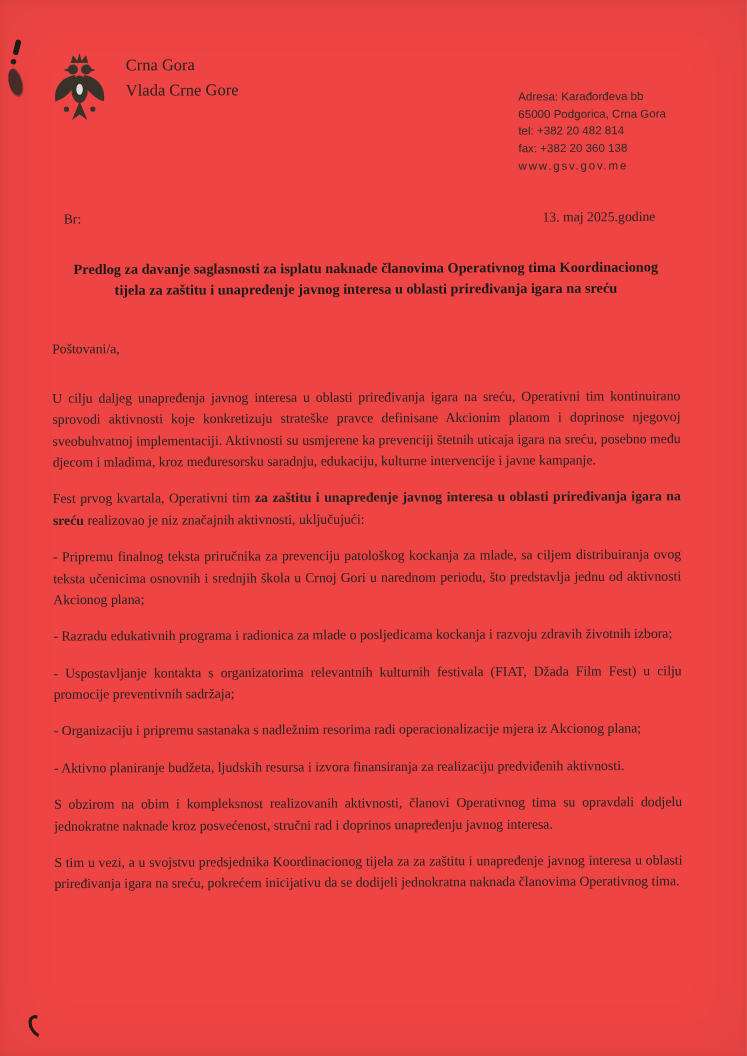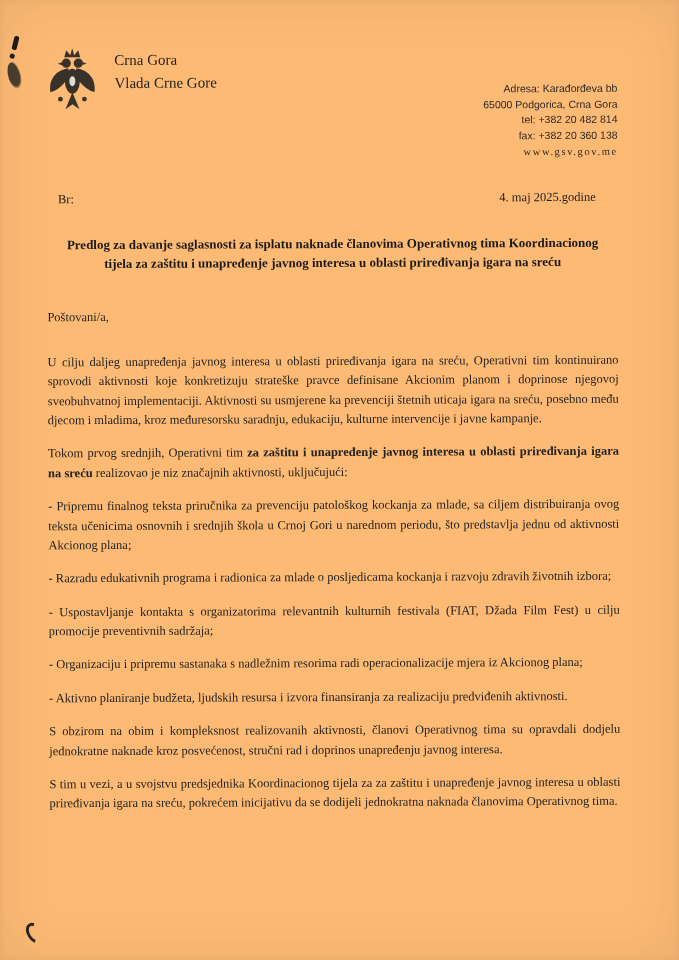--- a/index.html
+++ b/index.html
@@ -4,21 +4,21 @@
 <style>
   * { margin:0; padding:0; box-sizing:border-box; }
   html,body { width:679px; height:960px; }
   body {
     font-family:"Liberation Serif","DejaVu Serif",serif;
     background:#e9e8e5;
   }
   .page {
     position:relative;
     width:679px; height:960px;
-    background:#fdba74;
+    background:#ef4444;
     box-shadow:inset 0 0 55px rgba(60,55,45,0.10), inset 0 0 6px rgba(0,0,0,0.06);
     overflow:hidden;
     color:#232220;
   }
   
   .artifact { position:absolute; pointer-events:none; }
   .a1 { left:13px; top:36px; width:5px; height:14px; background:#1d1a17; border-radius:2px; transform:rotate(14deg); }
   .a1::after { content:""; position:absolute; left:0; top:18px; width:5px; height:5px; background:#221f1b; border-radius:50%; }
   .a2 { left:8px; top:62px; width:13px; height:27px; background:radial-gradient(ellipse at 45% 45%, #2b2723 55%, rgba(43,39,35,0) 72%); border-radius:60% 40% 55% 45%; transform:rotate(-18deg); opacity:.85; }
   .a3 { left:27px; top:922px; width:15px; height:22px; border:3px solid transparent; border-left:3px solid #171411; border-top:3px solid #171411; border-radius:50%; transform:rotate(-32deg); opacity:.9; }
@@ -28,26 +28,26 @@
     padding:46px 62px 40px 46px;
     transform:rotate(-0.25deg);
     transform-origin:50% 0;
   }
 
   
   .header { display:flex; align-items:flex-start; }
   .emblem { width:52px; height:74px; flex:0 0 auto; }
   .org { margin-left:16px; padding-top:2px; font-size:15px; line-height:23px; color:#26231f; }
   .contact {
-    margin-left:auto; margin-top:36px;
-    text-align:right;
+    margin-left:auto; margin-right:12px; margin-top:36px;
+    text-align:left;
     font-family:"Liberation Sans","DejaVu Sans",sans-serif;
     font-size:10.5px; line-height:15.5px; color:#2b2a28;
   }
-  .contact .web { letter-spacing:1.6px; margin-top:1px;font-family:Liberation Serif, serif; }
+  .contact .web { letter-spacing:1.6px; margin-top:1px; }
 
   
   .meta {
     display:flex; justify-content:space-between;
     margin-top:30px; padding-left:11px; padding-right:22px;
     font-size:12.5px;
   }
 
   .title {
     margin:28px auto 0; width:540px;
@@ -100,31 +100,31 @@
         <div>Adresa: Karađorđeva bb</div>
         <div>65000 Podgorica, Crna Gora</div>
         <div>tel: +382 20 482 814</div>
         <div>fax: +382 20 360 138</div>
         <div class="web">www.gsv.gov.me</div>
       </div>
     </div>
 
     <div class="meta">
       <span>Br:</span>
-      <span>4. maj 2025.godine</span>
+      <span>13. maj 2025.godine</span>
     </div>
 
     <div class="title">Predlog za davanje saglasnosti za isplatu naknade članovima Operativnog tima Koordinacionog tijela za zaštitu i unapređenje javnog interesa u oblasti priređivanja igara na sreću</div>
 
     <div class="bodytext">
       <p class="salutation">Poštovani/a,</p>
 
       <p class="para first">U cilju daljeg unapređenja javnog interesa u oblasti priređivanja igara na sreću, Operativni tim kontinuirano sprovodi aktivnosti koje konkretizuju strateške pravce definisane Akcionim planom i doprinose njegovoj sveobuhvatnoj implementaciji. Aktivnosti su usmjerene ka prevenciji štetnih uticaja igara na sreću, posebno među djecom i mladima, kroz međuresorsku saradnju, edukaciju, kulturne intervencije i javne kampanje.</p>
 
-      <p class="para"><span>Tokom prvog srednjih, Operativni tim </span><span class="b">za zaštitu i unapređenje javnog interesa u oblasti priređivanja igara na sreću</span><span> realizovao je niz značajnih aktivnosti, uključujući:</span></p>
+      <p class="para"><span>Fest prvog kvartala, Operativni tim </span><span class="b">za zaštitu i unapređenje javnog interesa u oblasti priređivanja igara na sreću</span><span> realizovao je niz značajnih aktivnosti, uključujući:</span></p>
 
       <p class="para">- Pripremu finalnog teksta priručnika za prevenciju patološkog kockanja za mlade, sa ciljem distribuiranja ovog teksta učenicima osnovnih i srednjih škola u Crnoj Gori u narednom periodu, što predstavlja jednu od aktivnosti Akcionog plana;</p>
       <p class="para"> - Razradu edukativnih programa i radionica za mlade o posljedicama kockanja i razvoju zdravih životnih izbora;</p>
       <p class="para">- Uspostavljanje kontakta s organizatorima relevantnih kulturnih festivala (FIAT, Džada Film Fest) u cilju promocije preventivnih sadržaja;</p>
       <p class="para">- Organizaciju i pripremu sastanaka s nadležnim resorima radi operacionalizacije mjera iz Akcionog plana;</p>
       <p class="para">- Aktivno planiranje budžeta, ljudskih resursa i izvora finansiranja za realizaciju predviđenih aktivnosti.</p>
 
       <p class="para">S obzirom na obim i kompleksnost realizovanih aktivnosti, članovi Operativnog tima su opravdali dodjelu jednokratne naknade kroz posvećenost, stručni rad i doprinos unapređenju javnog interesa.</p>
       <p class="para">S tim u vezi, a u svojstvu predsjednika Koordinacionog tijela za za zaštitu i unapređenje javnog interesa u oblasti priređivanja igara na sreću, pokrećem inicijativu da se dodijeli jednokratna naknada članovima Operativnog tima.</p>
     </div>

